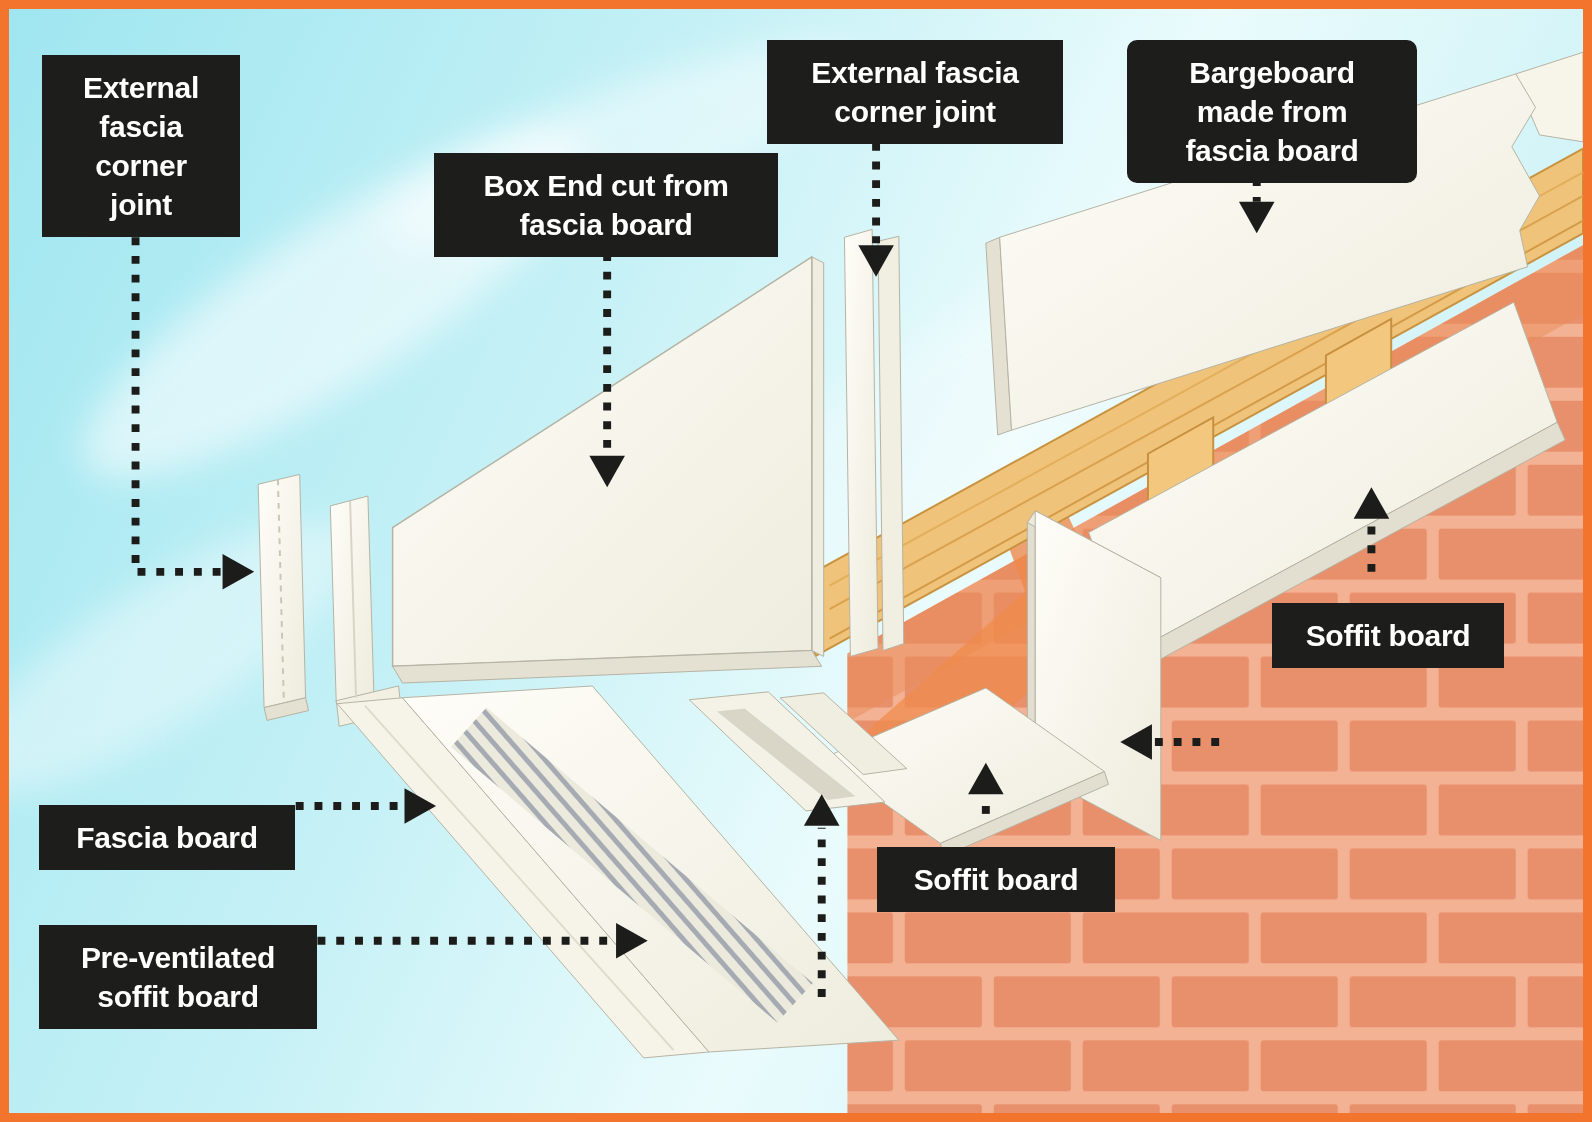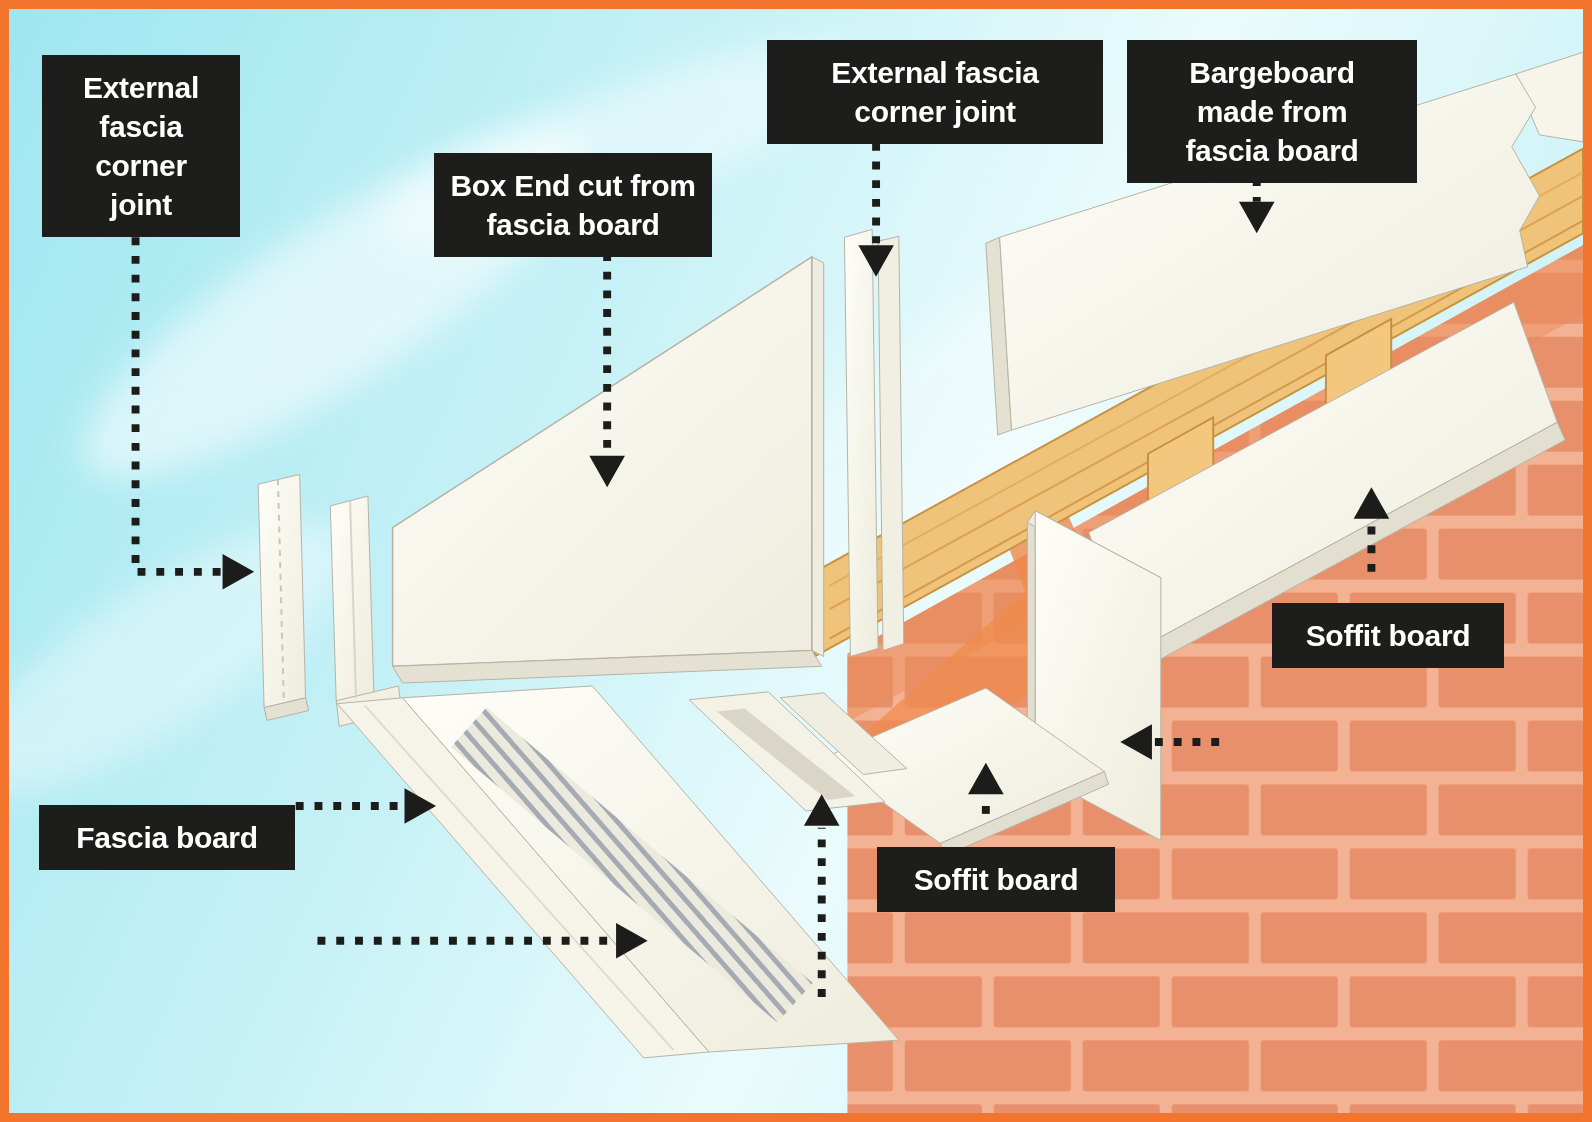--- a/index.html
+++ b/index.html
@@ -164,32 +164,34 @@
       <polygon points="646,947 614,929 614,965"></polygon>
       <polygon points="822,798 804,830 840,830"></polygon>
     </g>
   </svg>
 
   <div class="label" style="left:33px; top:30px; width:198px;">External
 fascia
 corner
 joint</div>
 
-  <div class="label" style="left:425px; top:128px; width:278px;">Box End cut from
+  <div class="label" style="left:425px; top:128px; width:344px;">Box End cut from
 fascia board</div>
 
-  <div class="label" style="left:758px; top:15px; width:336px;">External fascia
+  <div class="label" style="left:758px; top:15px; width:296px;">External fascia
 corner joint</div>
 
-  <div class="label" style="left:1118px; top:15px; width:290px;">Bargeboard
+  <div class="label" style="left:1118px; top:15px; width:290px;border-radius:10px;">Bargeboard
 made from
 fascia board</div>
 
   <div class="label" style="left:1263px; top:578px; width:232px;">Soffit board</div>
 
 
   <div class="label" style="left:30px; top:780px; width:256px;">Fascia board</div>
 
   <div class="label" style="left:868px; top:822px; width:238px;">Soffit board</div>
 
+  <div class="label" style="left:30px; top:900px; width:278px;">Pre-ventilated
+soffit board</div>
 
 
 </div>
 
 </body></html>

